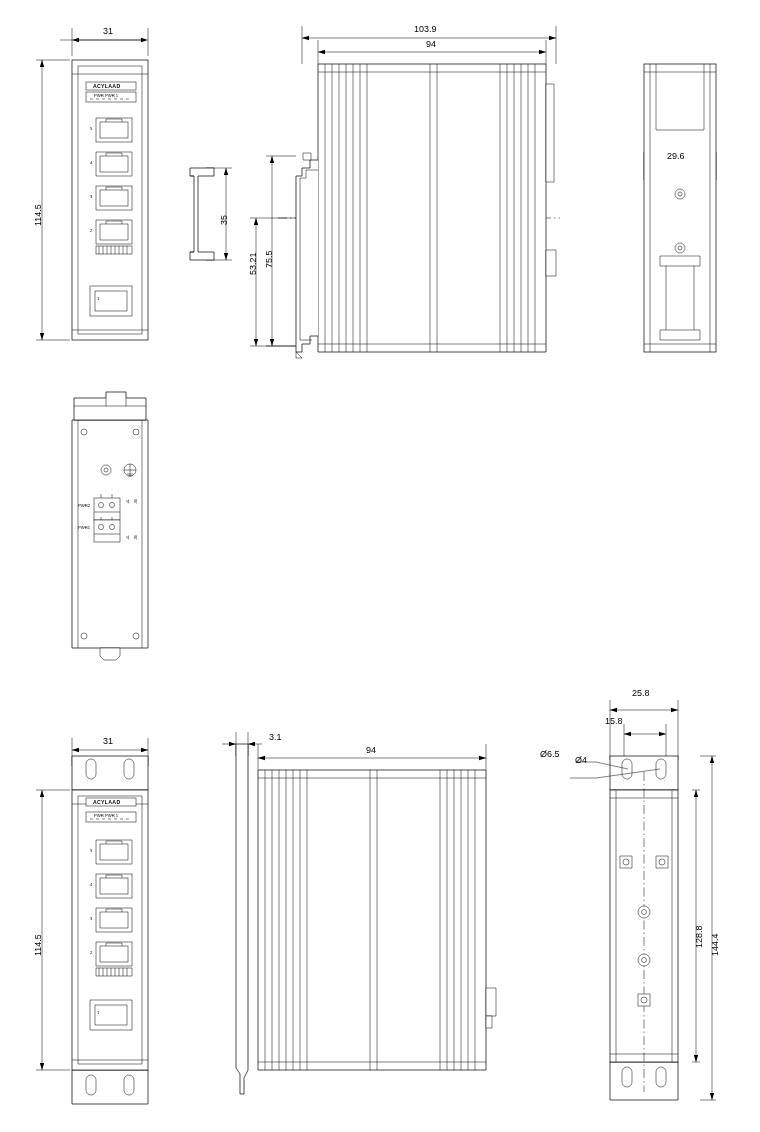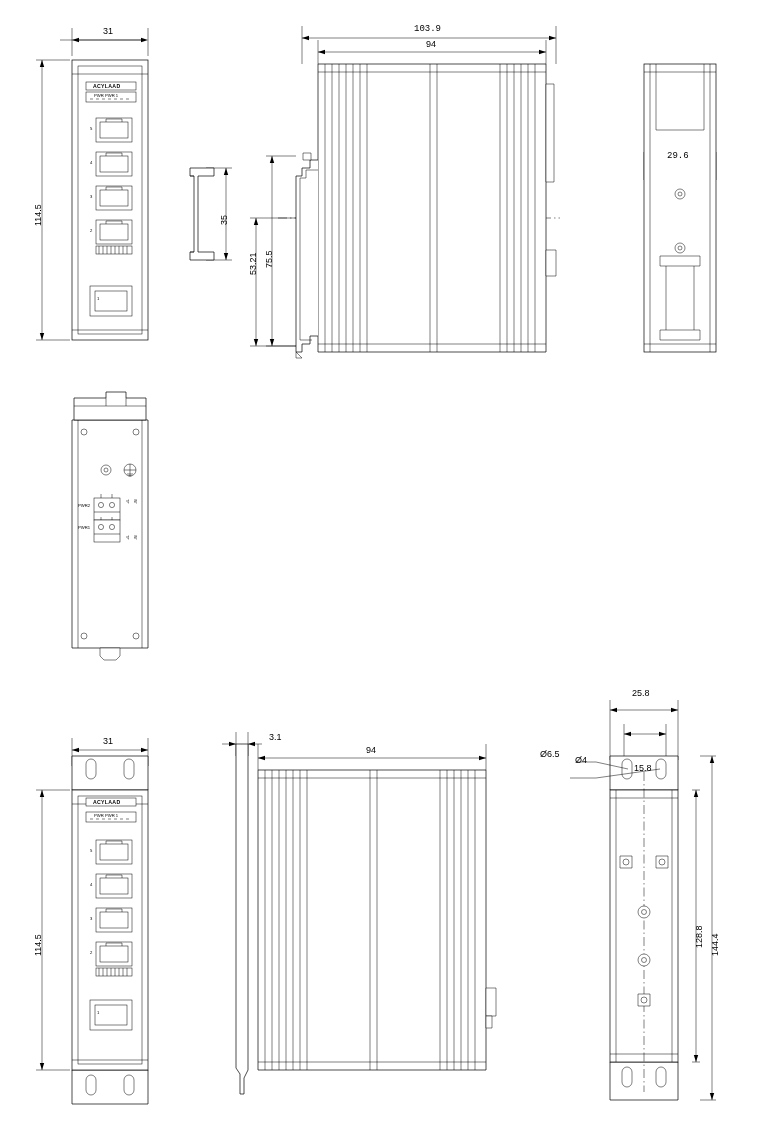--- a/index.html
+++ b/index.html
@@ -378,28 +378,28 @@
 <div class="lbl" style="left:103px;top:26px;">31</div>
 <div class="lbl vert" style="left:33px;top:226px;">114.5</div>
 <div class="lbl tiny" style="left:93px;top:83px;letter-spacing:0.3px;font-weight:bold;">ACYLAAD</div>
 <div class="lbl micro" style="left:94px;top:93px;">PWR PWR 1</div>
 <div class="lbl micro" style="left:90px;top:126px;">5</div>
 <div class="lbl micro" style="left:90px;top:160px;">4</div>
 <div class="lbl micro" style="left:90px;top:194px;">3</div>
 <div class="lbl micro" style="left:90px;top:228px;">2</div>
 <div class="lbl micro" style="left:97px;top:296px;">1</div>
 
-<div class="lbl" style="left:414px;top:24px;font-family:Liberation Mono, monospace;">103.9</div>
+<div class="lbl" style="left:414px;top:24px;">103.9</div>
 <div class="lbl" style="left:426px;top:39px;">94</div>
 <div class="lbl vert" style="left:264px;top:268px;">75.5</div>
 <div class="lbl vert" style="left:248px;top:275px;">53.21</div>
 
 <div class="lbl vert" style="left:219px;top:225px;">35</div>
 
-<div class="lbl" style="left:667px;top:151px;font-family:Liberation Mono, monospace;">29.6</div>
+<div class="lbl" style="left:667px;top:151px;">29.6</div>
 
 <div class="lbl micro" style="left:78px;top:503px;">PWR2</div>
 <div class="lbl micro" style="left:78px;top:525px;">PWR1</div>
 <div class="lbl micro vert" style="left:125px;top:504px;">+L</div>
 <div class="lbl micro vert" style="left:133px;top:504px;">-N</div>
 <div class="lbl micro vert" style="left:125px;top:540px;">+L</div>
 <div class="lbl micro vert" style="left:133px;top:540px;">-N</div>
 
 <div class="lbl" style="left:103px;top:736px;">31</div>
 <div class="lbl vert" style="left:33px;top:956px;">114.5</div>
@@ -408,19 +408,19 @@
 <div class="lbl micro" style="left:90px;top:848px;">5</div>
 <div class="lbl micro" style="left:90px;top:882px;">4</div>
 <div class="lbl micro" style="left:90px;top:916px;">3</div>
 <div class="lbl micro" style="left:90px;top:950px;">2</div>
 <div class="lbl micro" style="left:97px;top:1010px;">1</div>
 
 <div class="lbl" style="left:269px;top:732px;">3.1</div>
 <div class="lbl" style="left:366px;top:745px;">94</div>
 
 <div class="lbl" style="left:632px;top:688px;text-align:right;">25.8</div>
-<div class="lbl" style="left:634px;top:716px;margin-top:47px;">15.8</div>
+<div class="lbl" style="left:605px;top:716px;">15.8</div>
 <div class="lbl" style="left:575px;top:755px;">Ø4</div>
 <div class="lbl" style="left:540px;top:749px;">Ø6.5</div>
 <div class="lbl vert" style="left:694px;top:948px;">128.8</div>
 <div class="lbl vert" style="left:710px;top:956px;">144.4</div>
 
 </div>
 
 </body></html>

